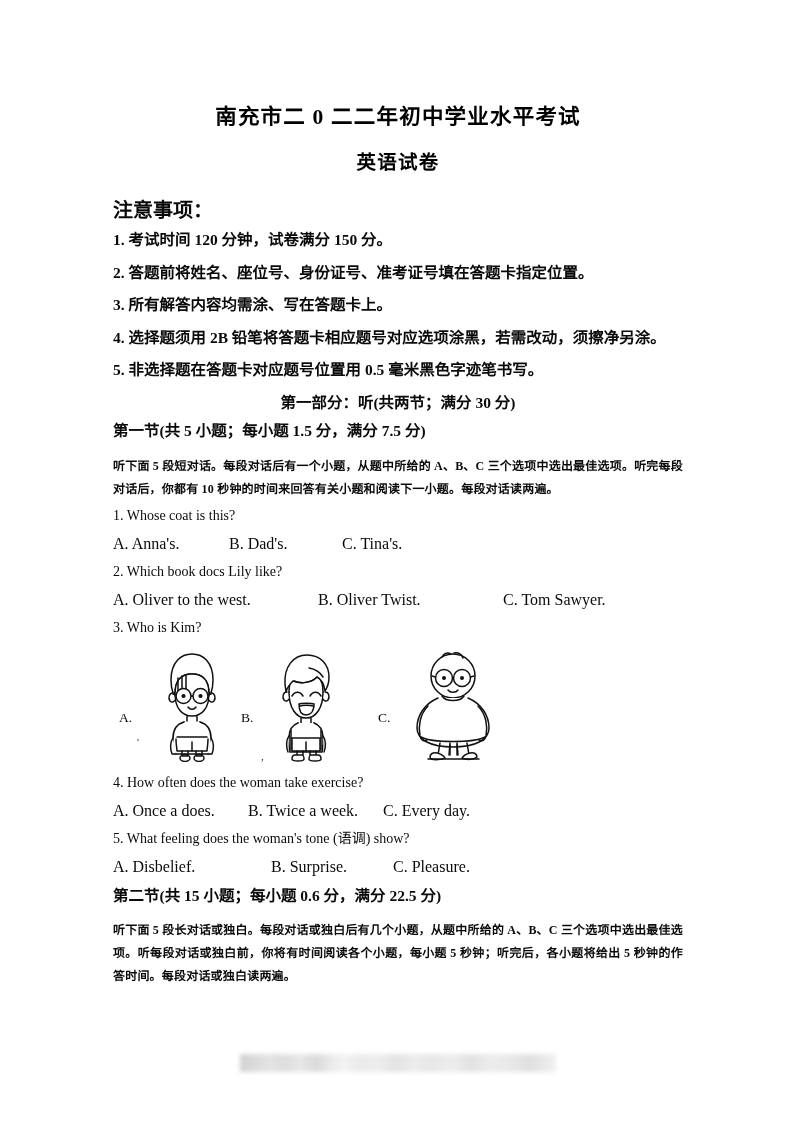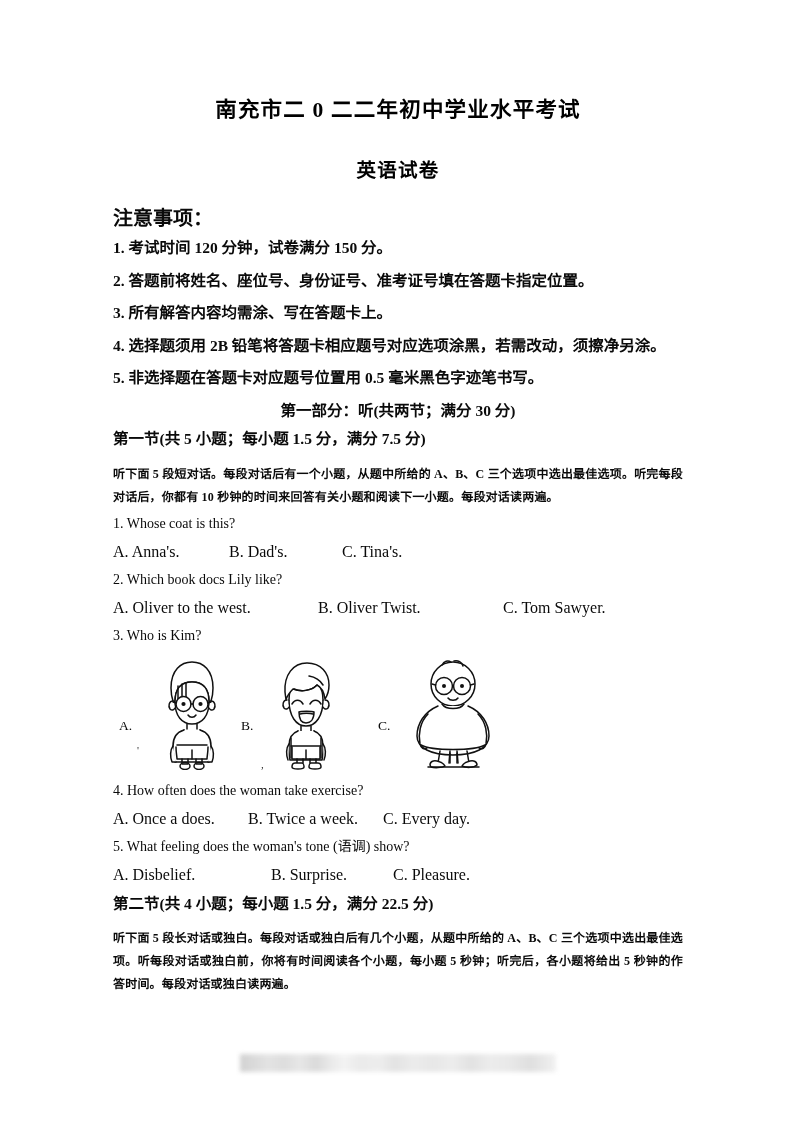--- a/index.html
+++ b/index.html
@@ -22,42 +22,42 @@
     left: 0;
     top: 0;
     width: 793px;
     height: 1122px;
     background: #fff;
   }
 
   .content {
     position: absolute;
     left: 113px;
-    top: 1px;
+    top: 8px;
     width: 570px;
   }
 
   
   .doc-title {
     text-align: center;
     font-family: "Liberation Serif", "DejaVu Serif", serif;
     font-weight: bold;
     font-size: 21.5px;
     letter-spacing: 1.2px;
     margin: 0;
     padding-top: 97px;
     line-height: 1.2;
     color: #000;
   }
   .doc-subtitle {
     text-align: center;
     font-weight: bold;
     font-size: 19.5px;
     letter-spacing: 1.2px;
-    margin: 15px;
+    margin: 0;
     padding-top: 20px;
     line-height: 1.2;
     color: #000;
   }
 
   
   .notice {
     margin-top: 26px;
   }
   .notice-head {
@@ -342,20 +342,20 @@
     <p class="q-line">4. How often does the woman take exercise?</p>
     <div class="opt-row">
       <span class="opt opt-c1">A. Once a does.</span><span class="opt opt-c2">B. Twice a week.</span><span class="opt opt-w3">C. Every day.</span>
     </div>
 
     <p class="q-line">5. What feeling does the woman's tone (语调) show?</p>
     <div class="opt-row">
       <span class="opt opt-d1">A. Disbelief.</span><span class="opt opt-d2">B. Surprise.</span><span class="opt opt-w3">C. Pleasure.</span>
     </div>
 
-    <p class="section-heading" style="margin-top:4px;">第二节(共 4 小题；每小题 1.5 分，满分 22.5 分)</p>
+    <p class="section-heading" style="margin-top:4px;">第二节(共 15 小题；每小题 0.6 分，满分 22.5 分)</p>
 
     <p class="directions">听下面 5 段长对话或独白。每段对话或独白后有几个小题，从题中所给的 A、B、C 三个选项中选出最佳选项。听每段对话或独白前，你将有时间阅读各个小题，每小题 5 秒钟；听完后，各小题将给出 5 秒钟的作答时间。每段对话或独白读两遍。</p>
 
   </div>
 
   <div class="blur-bar"></div>
 </div>
 
 </body></html>

